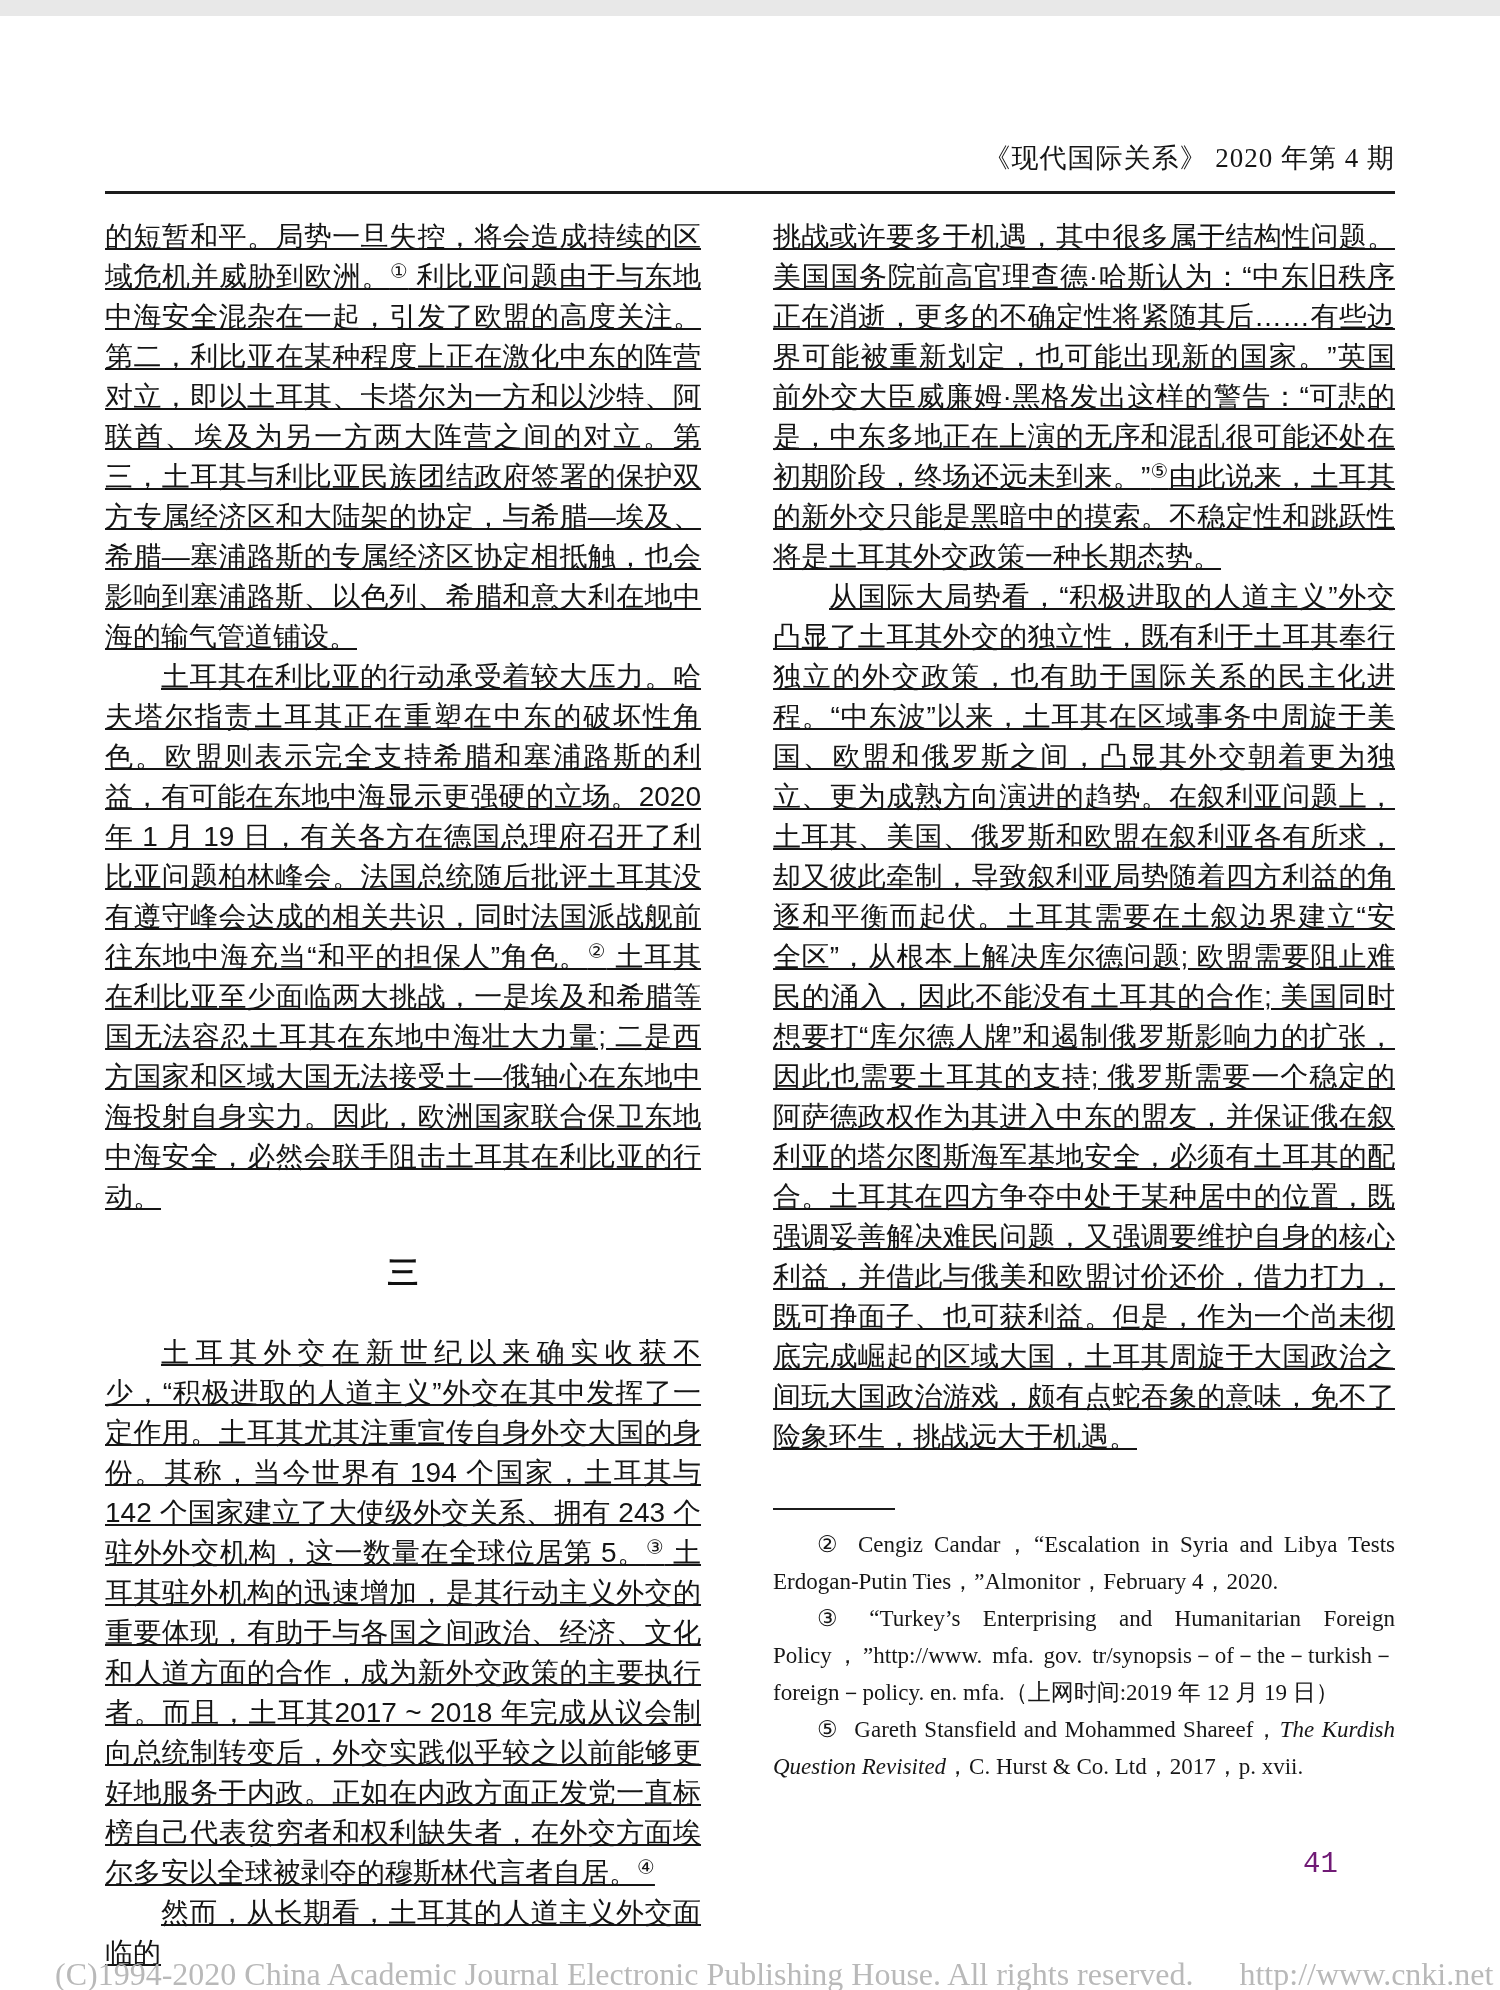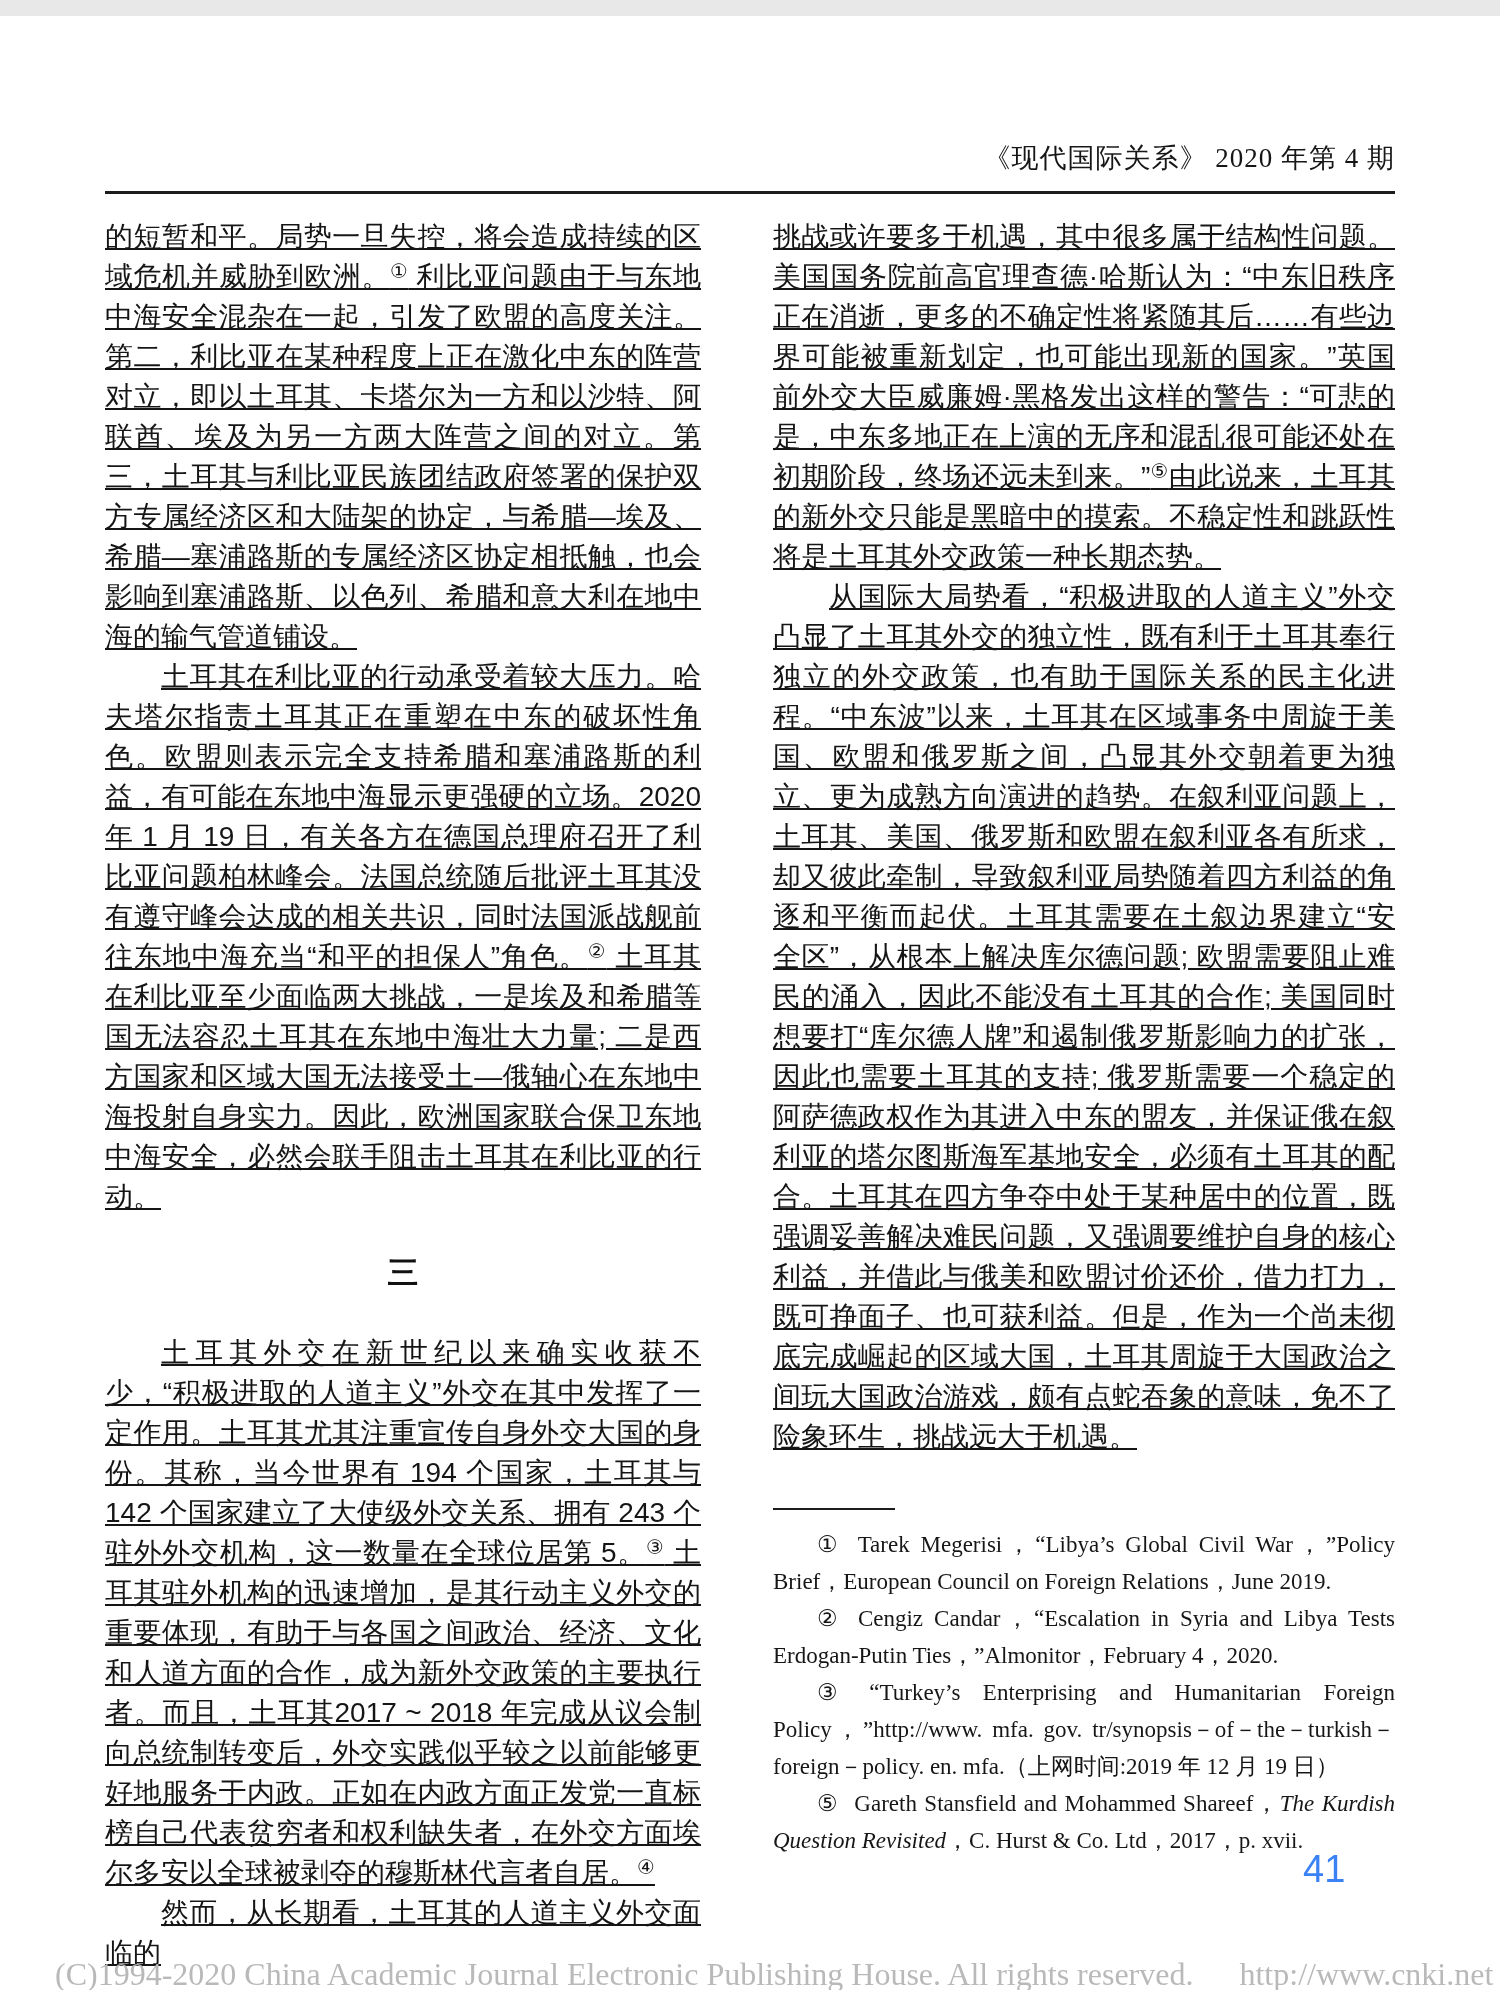--- a/index.html
+++ b/index.html
@@ -58,22 +58,22 @@
     font-family:"Liberation Serif","DejaVu Serif",serif;
     font-size:23px;line-height:37px;
     text-align:justify;
     text-indent:44px;
     color:#161616;
   }
   .fn-marker{margin-right:15px;}
   .fn-italic{font-style:italic;}
   .page-number{
     position:absolute;left:1303px;top:1832px;
-    font-family:Liberation Sans, sans-serif;
-    font-size:38px;color:#3b82f6;
+    font-family:Liberation Mono, monospace;
+    font-size:29px;color:#701a75;
   }
   .watermark{
     position:absolute;left:55px;top:1940px;
     font-family:"Liberation Serif","DejaVu Serif",serif;
     font-size:32px;
     color:#b9b9b9;
     white-space:nowrap;
   }
   .wm-url{margin-left:46px;}
 </style>
@@ -95,21 +95,20 @@
     </div>
 
   <div class="col col-right" id="right-blocks">
       <p class="para"><span>挑战或许要多于机遇，其中很多属于结构性问题。美国国务院前高官理查德·哈斯认为：“中东旧秩序正在消逝，更多的不确定性将紧随其后……有些边界可能被重新划定，也可能出现新的国家。”英国前外交大臣威廉姆·黑格发出这样的警告：“可悲的是，中东多地正在上演的无序和混乱很可能还处在初期阶段，终场还远未到来。”</span><span class="sup">⑤</span><span>由此说来，土耳其的新外交只能是黑暗中的摸索。不稳定性和跳跃性将是土耳其外交政策一种长期态势。</span></p>
       <p class="para indent"><span>从国际大局势看，“积极进取的人道主义”外交凸显了土耳其外交的独立性，既有利于土耳其奉行独立的外交政策，也有助于国际关系的民主化进程。“中东波”以来，土耳其在区域事务中周旋于美国、欧盟和俄罗斯之间，凸显其外交朝着更为独立、更为成熟方向演进的趋势。在叙利亚问题上，土耳其、美国、俄罗斯和欧盟在叙利亚各有所求，却又彼此牵制，导致叙利亚局势随着四方利益的角逐和平衡而起伏。土耳其需要在土叙边界建立“安全区”，从根本上解决库尔德问题; 欧盟需要阻止难民的涌入，因此不能没有土耳其的合作; 美国同时想要打“库尔德人牌”和遏制俄罗斯影响力的扩张，因此也需要土耳其的支持; 俄罗斯需要一个稳定的阿萨德政权作为其进入中东的盟友，并保证俄在叙利亚的塔尔图斯海军基地安全，必须有土耳其的配合。土耳其在四方争夺中处于某种居中的位置，既强调妥善解决难民问题，又强调要维护自身的核心利益，并借此与俄美和欧盟讨价还价，借力打力，既可挣面子、也可获利益。但是，作为一个尚未彻底完成崛起的区域大国，土耳其周旋于大国政治之间玩大国政治游戏，颇有点蛇吞象的意味，免不了险象环生，挑战远大于机遇。</span></p>
     </div>
 
   <div class="footnote-block">
     <div class="fn-rule"></div>
     <div id="footnote-list">
-        <p class="footnote"><span class="fn-marker">①</span><span>Tarek Megerisi，“Libya’s Global Civil War，”Policy Brief，European Council on Foreign Relations，June 2019.</span></p>
         <p class="footnote"><span class="fn-marker">②</span><span>Cengiz Candar，“Escalation in Syria and Libya Tests Erdogan-Putin Ties，”Almonitor，February 4，2020.</span></p>
         <p class="footnote"><span class="fn-marker">③</span><span>“Turkey’s Enterprising and Humanitarian Foreign Policy，”http://www. mfa. gov. tr/synopsis－of－the－turkish－foreign－policy. en. mfa.（上网时间:2019 年 12 月 19 日）</span></p>
         <p class="footnote"><span class="fn-marker">⑤</span><span>Gareth Stansfield and Mohammed Shareef，</span><span class="fn-italic">The Kurdish Question Revisited</span><span>，C. Hurst &amp; Co. Ltd，2017，p. xvii.</span></p>
       </div>
   </div>
 
   <div class="page-number">41</div>
 
   <div class="watermark">
     <span>(C)1994-2020 China Academic Journal Electronic Publishing House. All rights reserved.</span><span class="wm-url">http://www.cnki.net</span>

